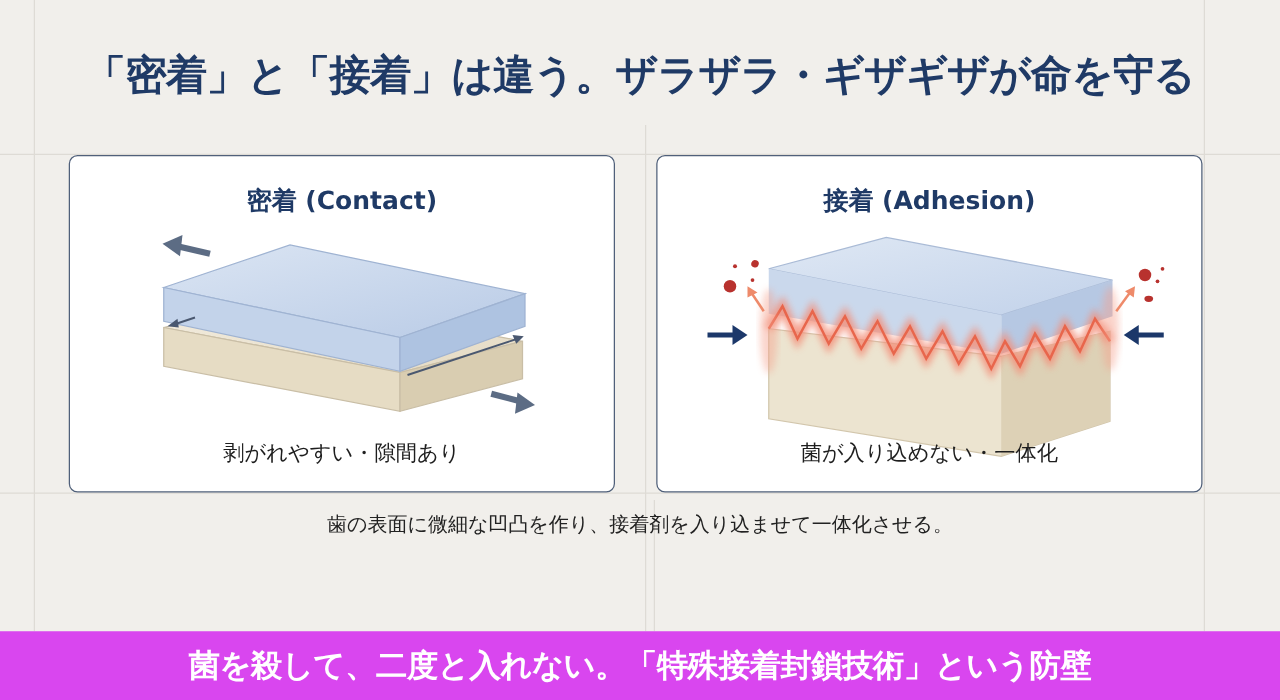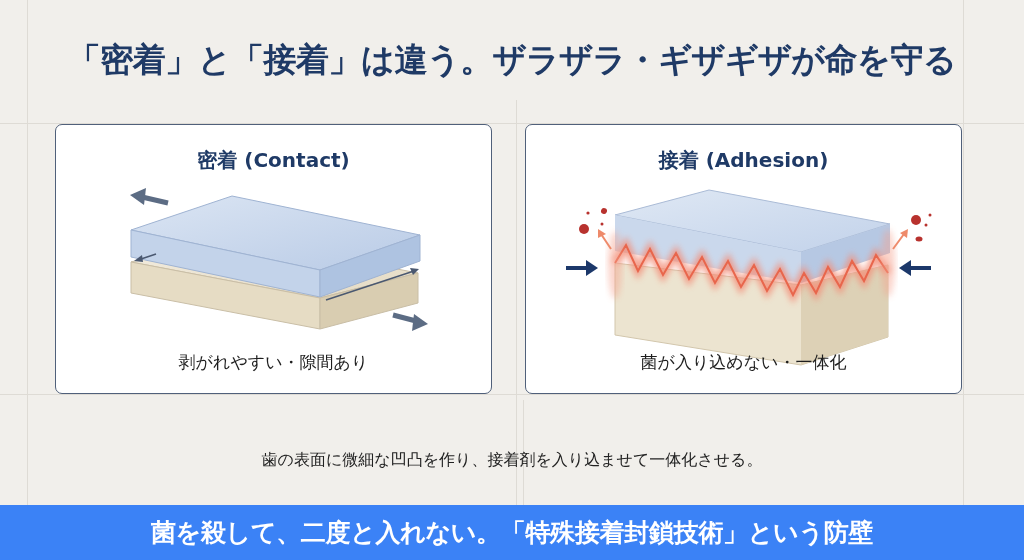--- a/index.html
+++ b/index.html
@@ -31,26 +31,26 @@
     .panel-caption {
       position: absolute; top: 226px; left: 0; width: 100%;
       text-align: center; color: #1e1e1e; font-size: 17px;
     }
     .panel svg { position: absolute; left: 0; top: 0; }
 
     .desc {
       position: absolute; left: 0; width: 1024px; text-align: center;
       color: #222; font-size: 16px;
     }
-    .desc.l1 { top: 450px; }
+    .desc.l1 { top: 410px; }
     .desc.l2 { top: 457px; }
 
     .banner {
       position: absolute; left: 0; top: 505px; width: 1024px; height: 55px;
-      background: #3b82f6; color: #ffffff;
+      background: #d946ef; color: #ffffff;
       text-align: center; font-size: 25px; font-weight: bold;
       line-height: 55px; letter-spacing: -0.3px;
     }
   </style>
 </head>
 <body>
 
 <div class="canvas">
 
   <div class="grid-v" style="left:27px;height:505px;"></div>

